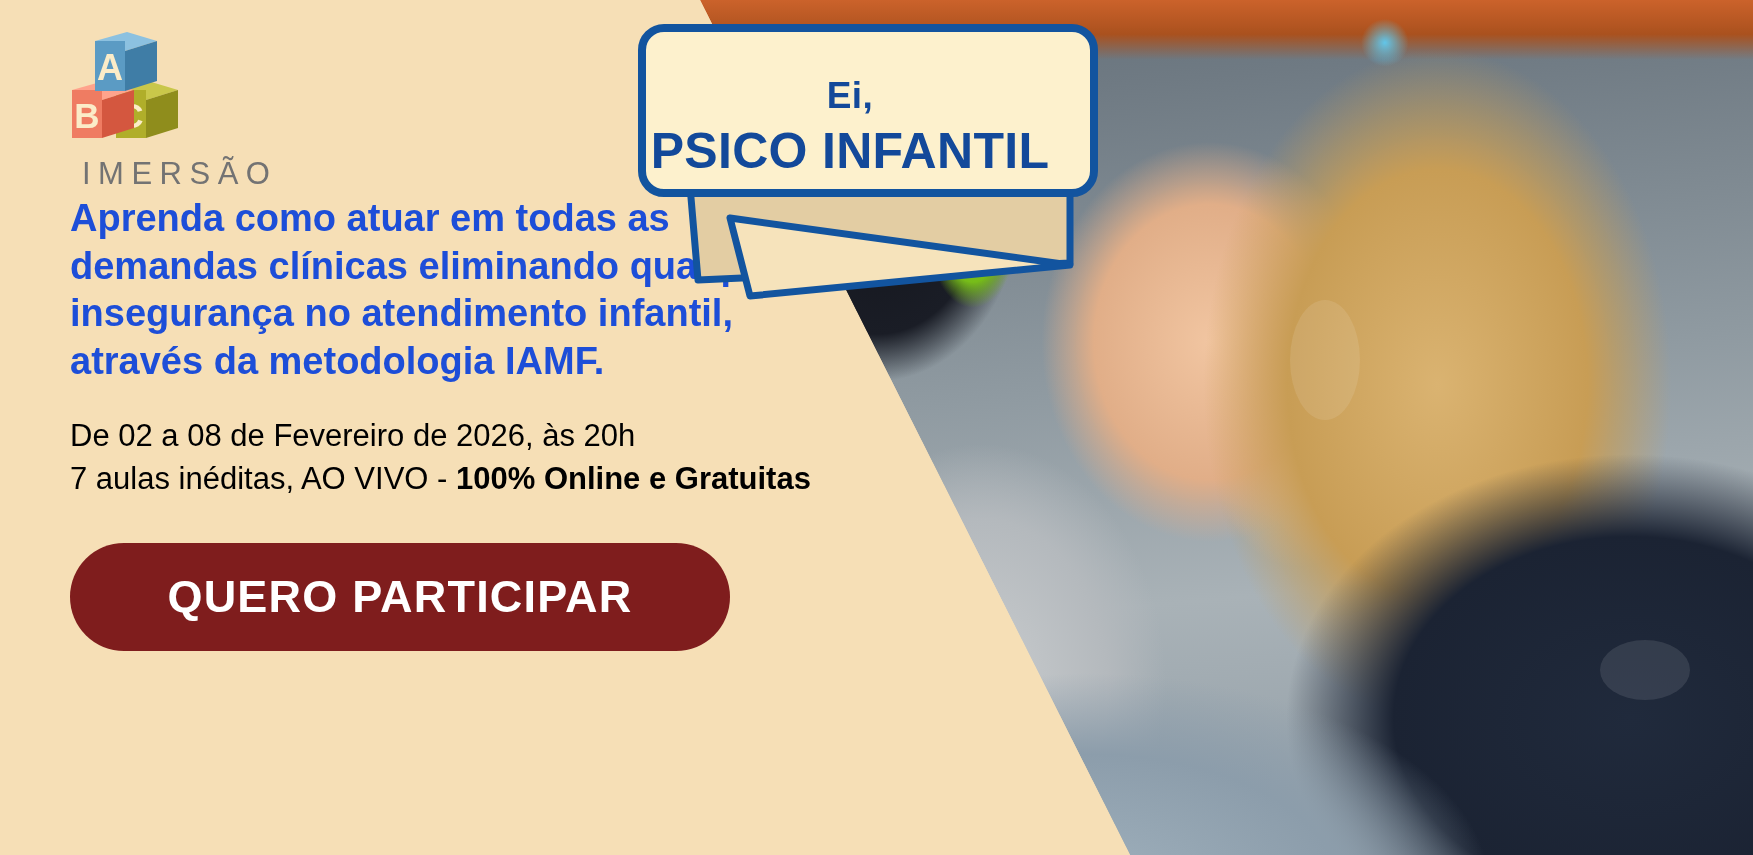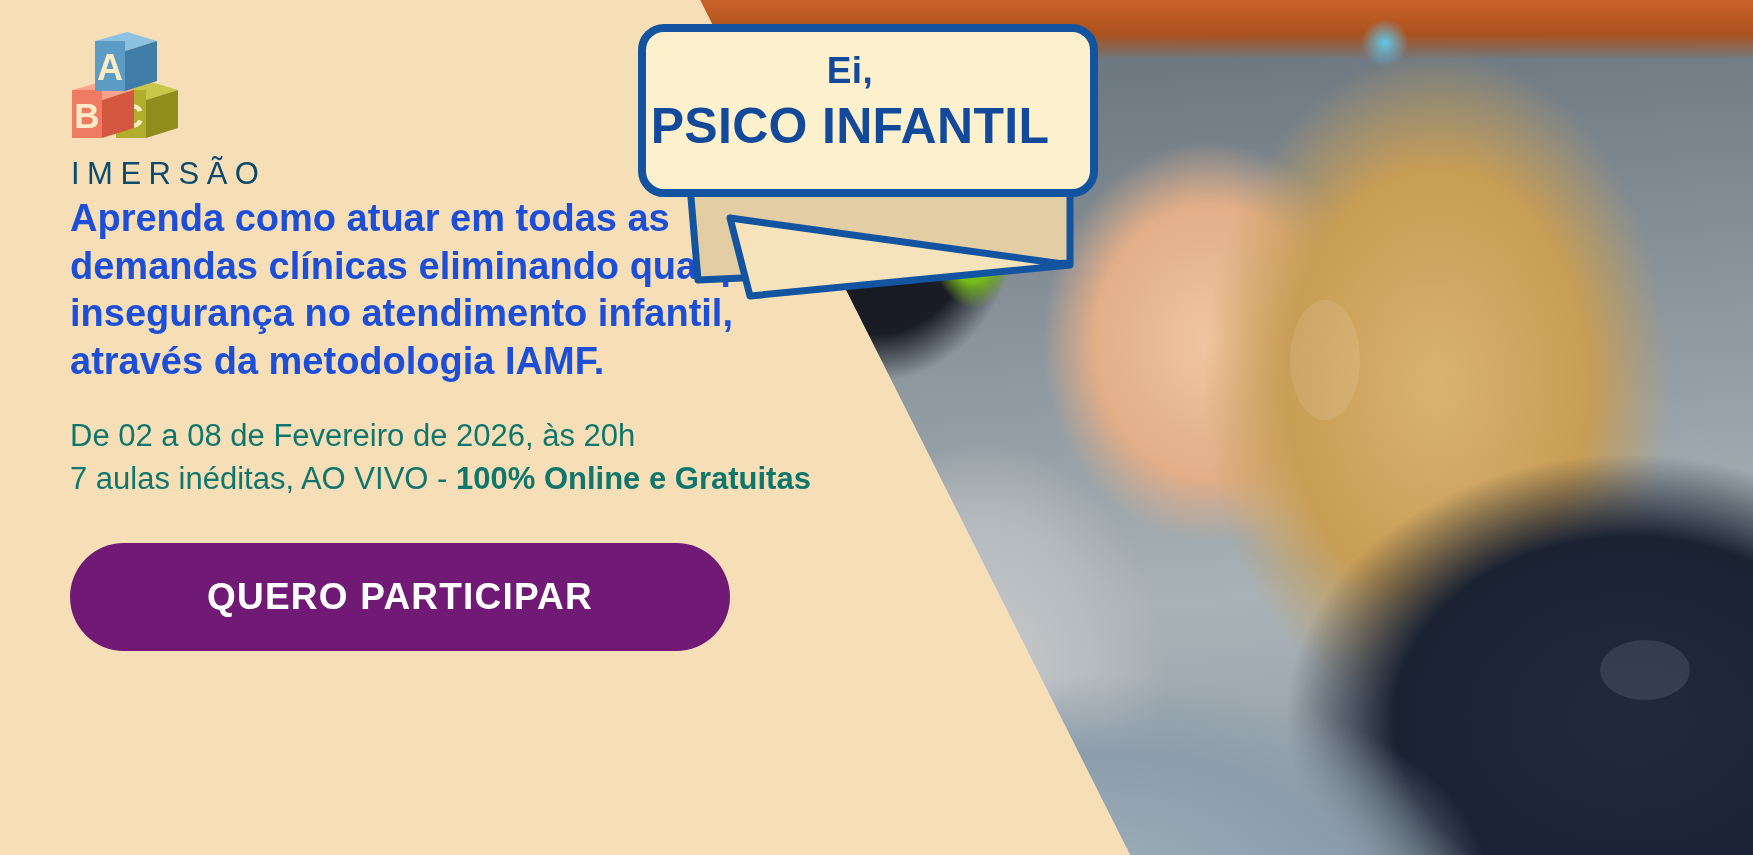--- a/index.html
+++ b/index.html
@@ -87,24 +87,24 @@
     width: 115px;
     height: 112px;
     position: relative;
     margin-bottom: 18px;
   }
   .logo svg { display: block; }
 
   .kicker {
     font-size: 31px;
     letter-spacing: 7.5px;
-    color: #0c4a6e;
+    color: #737373;
     font-weight: 400;
     line-height: 1;
-    margin: 0 0 6px 1px;
+    margin: 0 0 6px 12px;
   }
   .title {
     font-size: 53px;
     font-weight: 700;
     color: #13499a;
     letter-spacing: -0.6px;
     line-height: 1.08;
     margin: 0 0 8px 0;
     white-space: nowrap;
   }
@@ -122,60 +122,60 @@
     font-weight: 700;
     color: #1d4ed8;
     line-height: 1.25;
     margin: 0 0 30px 0;
     max-width: 760px;
   }
 
   .detail-line {
     font-size: 31px;
     font-weight: 400;
-    color: #0f766e;
+    color: #000000;
     line-height: 1.38;
     margin: 0;
     white-space: nowrap;
   }
   .detail-line b { font-weight: 700; }
 
   .cta {
     display: inline-flex;
     align-items: center;
     justify-content: center;
     margin-top: 42px;
     width: 660px;
     height: 108px;
     border: none;
     border-radius: 58px;
-    background: #701a75;
+    background: #7f1d1d;
     color: #ffffff;
     font-family: "Liberation Sans", sans-serif;
-    font-size: 37px;
+    font-size: 45px;
     font-weight: 700;
     letter-spacing: 1.2px;
     cursor: pointer;
     padding: 0;
   }
 
   
   .bubble-wrap {
     position: absolute;
     z-index: 5;
     left: 630px;
     top: 18px;
     width: 470px;
     height: 280px;
   }
   .bubble-wrap svg { display: block; overflow: visible; }
   .bubble-text {
     position: absolute;
     left: 0;
-    top: 29px;
+    top: 54px;
     width: 440px;
     text-align: center;
     color: #13499a;
     font-family: "Liberation Sans", sans-serif;
     font-weight: 700;
     line-height: 1.28;
     pointer-events: none;
   }
   .bubble-line1 { font-size: 37px; letter-spacing: 0.5px; }
   .bubble-line2 { font-size: 50px; letter-spacing: 0.3px; }

